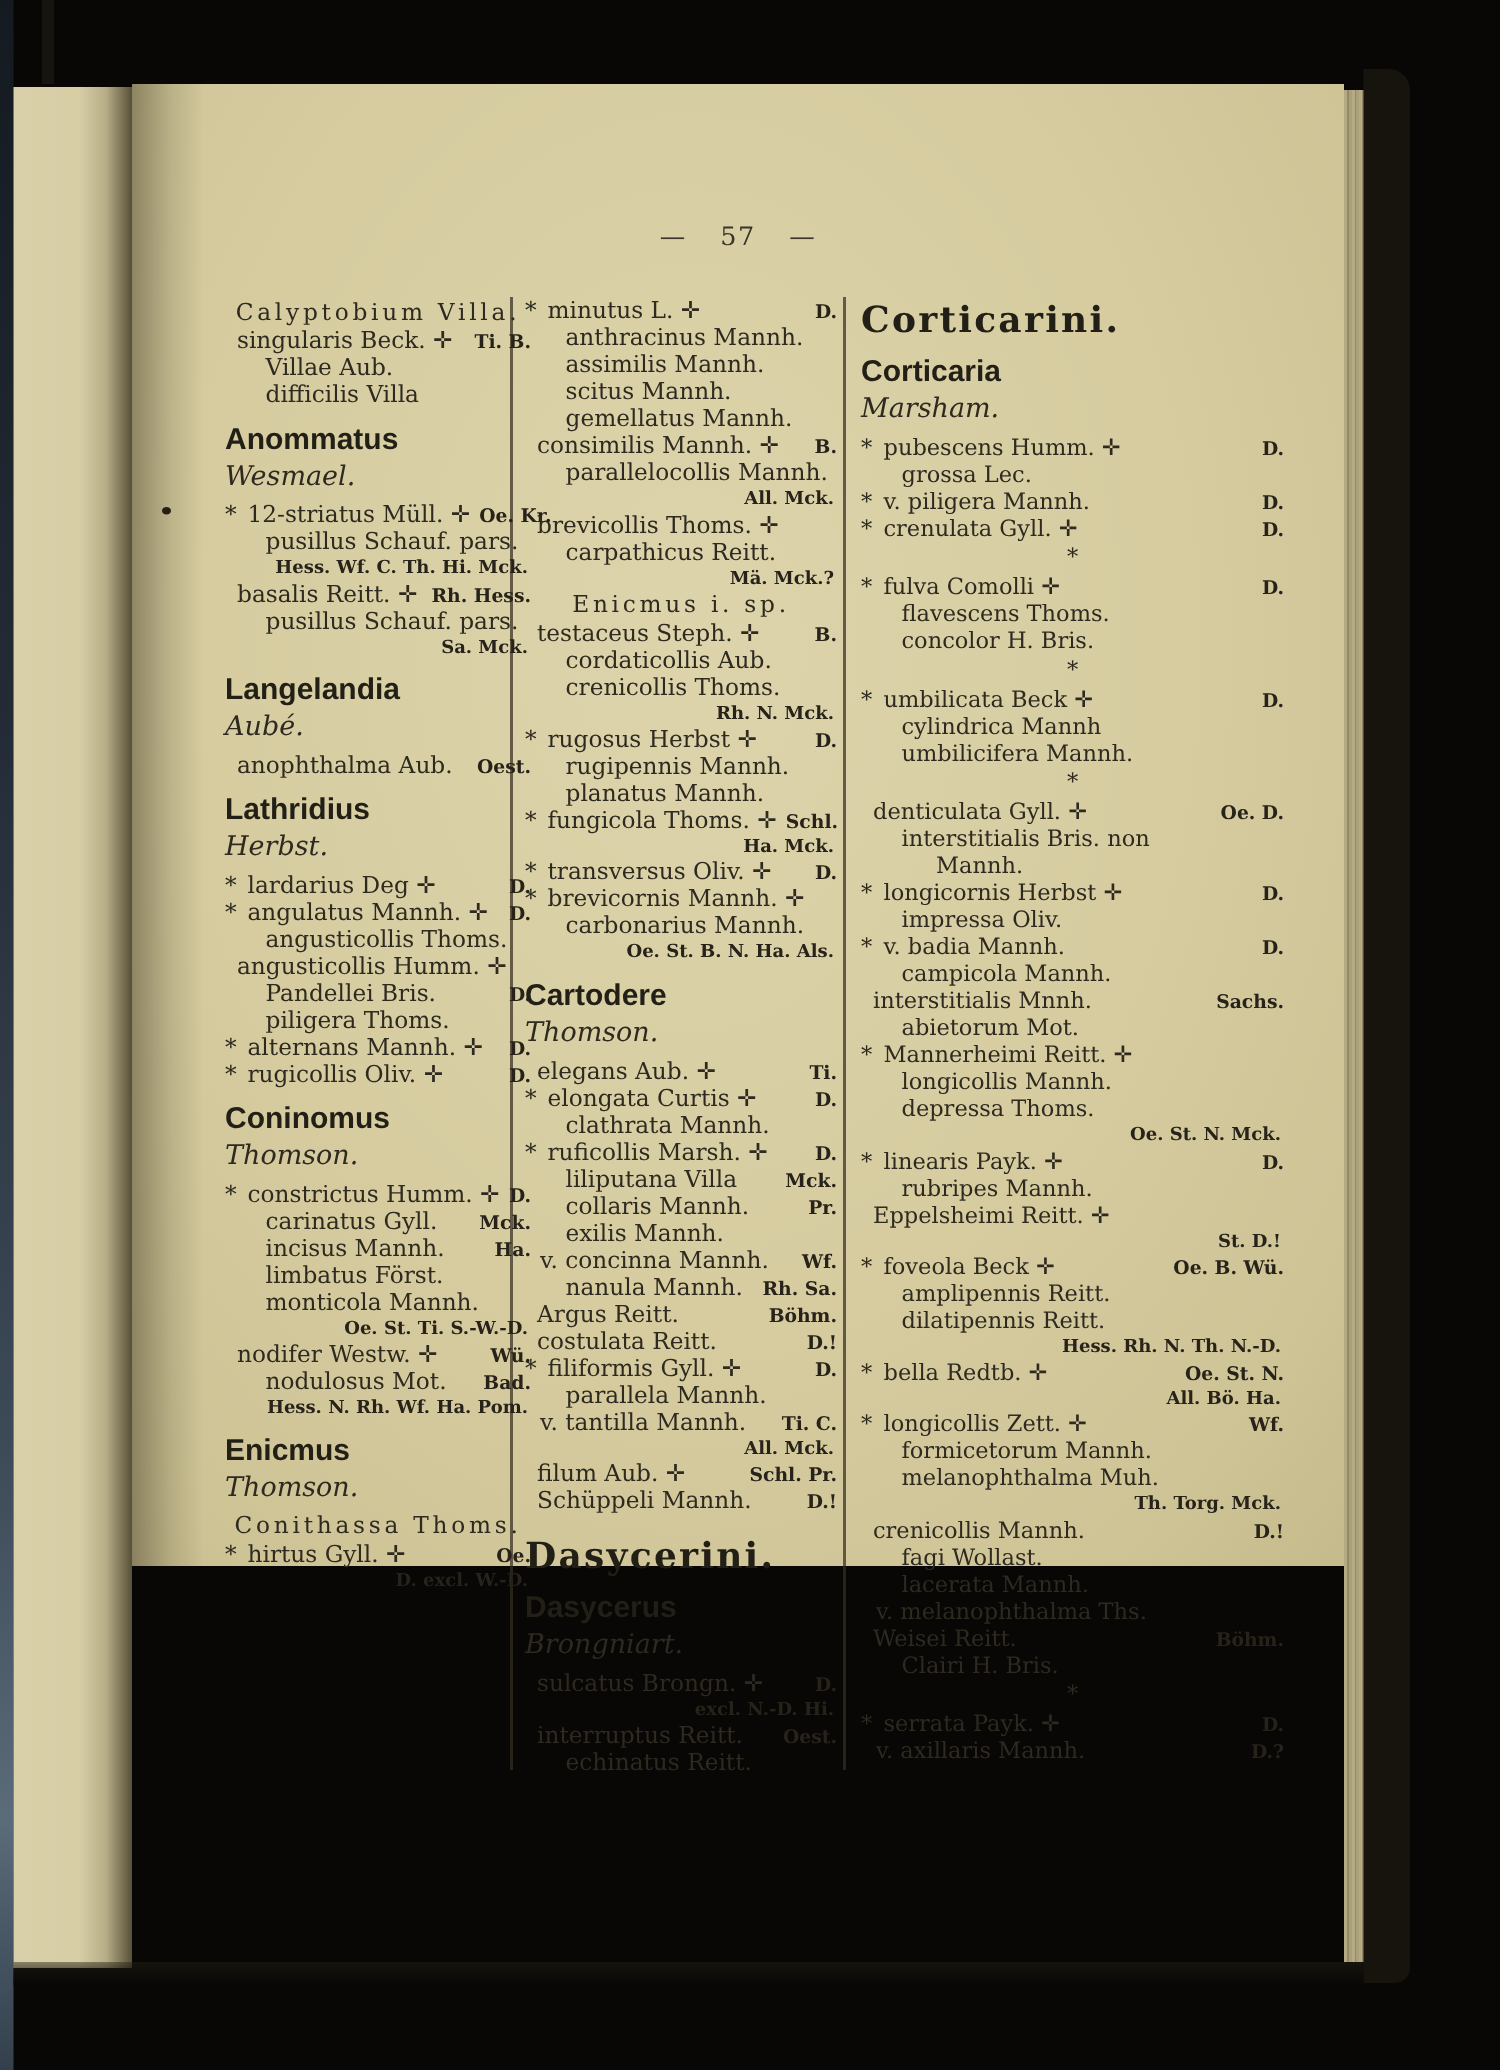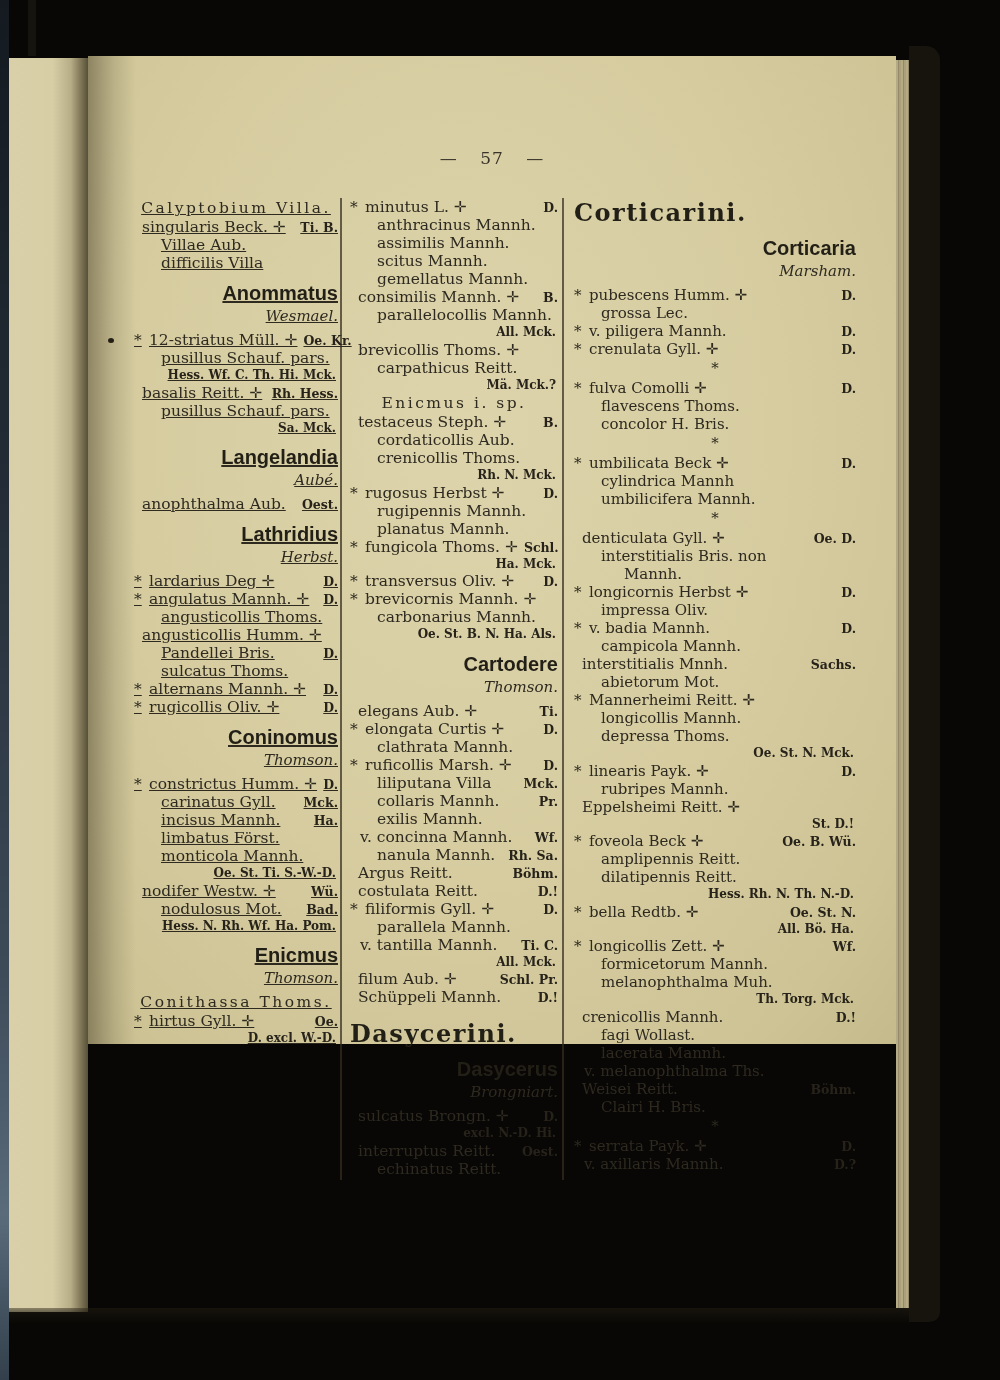--- a/index.html
+++ b/index.html
@@ -28,42 +28,42 @@
     background:linear-gradient(180deg,rgba(40,35,22,0.45),rgba(8,7,5,0.95));}
   .ink-dot{position:absolute;left:20px;top:282px;width:6px;height:5px;border-radius:50%;background:#241f14;}
 
   
   .page-number{position:absolute;left:0;top:92px;width:100%;text-align:center;
     font-size:17px;color:#3a342a;word-spacing:16px;letter-spacing:1px;}
   .col-rule{position:absolute;top:142px;width:2px;height:982px;background:rgba(52,46,32,0.72);}
   .rule-1{left:252px;} .rule-2{left:474px;}
 
   .col{position:absolute;top:142px;color:#2e2a20;}
-  .col-1{left:46px;width:204px;text-decoration:underline;}
+  .col-1{left:62px;width:204px;}
   .col-2{left:262px;width:208px;}
   .col-3{left:486px;width:282px;}
 
   .line{display:flex;align-items:baseline;white-space:nowrap;height:18px;
     font-size:15.5px;line-height:18px;}
   .col-3 .line{font-size:15px;}
   .line .star{width:15px;flex:0 0 15px;}
   .line.nostar .main{padding-left:8px;}
   .line.varr.nostar .main{padding-left:10px;}
   .line.syn{padding-left:27px;}
   .line.syn2{padding-left:50px;}
   .line .main{flex:0 1 auto;}
   .line .abbr{margin-left:auto;font-weight:bold;font-size:12.5px;padding-left:6px;color:#27231a;}
   .line.note{display:block;text-align:right;font-weight:bold;font-size:12px;
     height:16.5px;line-height:16.5px;color:#27231a;padding-right:2px;}
   .head1{font-weight:bold;font-size:24px;letter-spacing:1.5px;
     margin:13px 0 5px;color:#221f16;}
   .col-3 .head1:first-child{margin-top:0;}
   .head2{font-family:"Liberation Sans","DejaVu Sans",sans-serif;font-weight:bold;
-    font-size:20px;text-align:right;margin:10px 0 2px;color:#221f16;}
-  .author{font-style:italic;font-size:15px;text-align:right;margin:2px 0 6px;}
+    font-size:20px;text-align:left;margin:10px 0 2px;color:#221f16;}
+  .author{font-style:italic;font-size:18px;text-align:left;margin:2px 0 6px;}
   .cstar{text-align:center;height:17px;line-height:17px;font-size:15px;margin:2px 0;}
   .cspaced{text-align:center;letter-spacing:2.5px;height:18px;line-height:18px;font-size:15.5px;margin:1px 0;}
 </style>
 </head>
 <body>
 
 <div class="binding-strip"></div>
 <div class="cover-top-line"></div>
 <div class="facing-page"></div>
 <div class="cover-edge"></div>
@@ -128,21 +128,21 @@
         <span class="main">angusticollis Thoms.</span>
       </div>
       <div class="line sp nostar">
         <span class="main">angusticollis Humm. ✛</span>
       </div>
       <div class="line syn">
         <span class="main">Pandellei Bris.</span>
         <span class="abbr">D.</span>
       </div>
       <div class="line syn">
-        <span class="main">sulcatus Thoms.</span>
+        <span class="main">piligera Thoms.</span>
       </div>
       <div class="line sp">
         <span class="star">*</span>
         <span class="main">alternans Mannh. ✛</span>
         <span class="abbr">D.</span>
       </div>
       <div class="line sp">
         <span class="star">*</span>
         <span class="main">rugicollis Oliv. ✛</span>
         <span class="abbr">D.</span>

